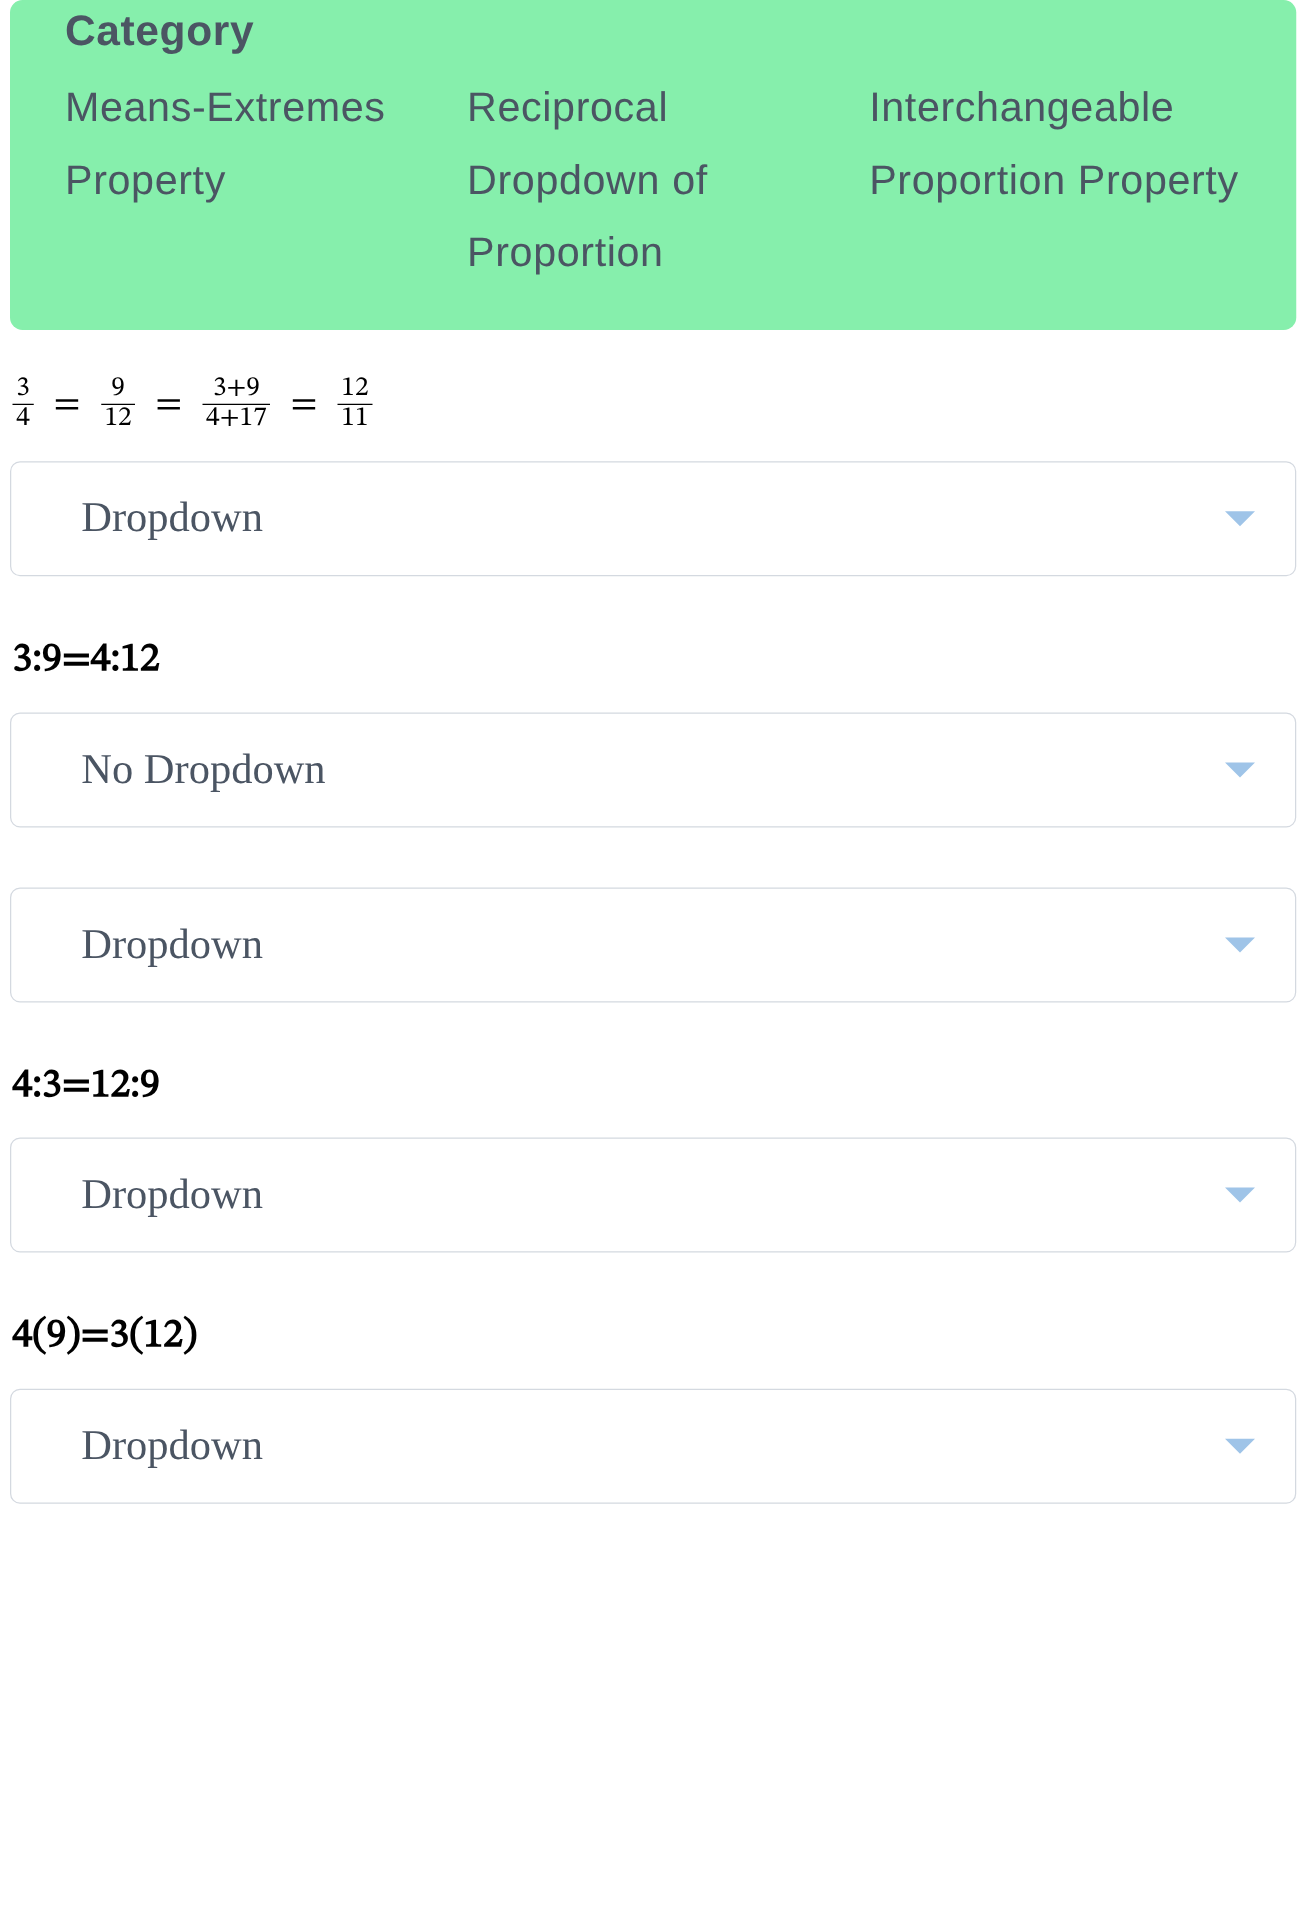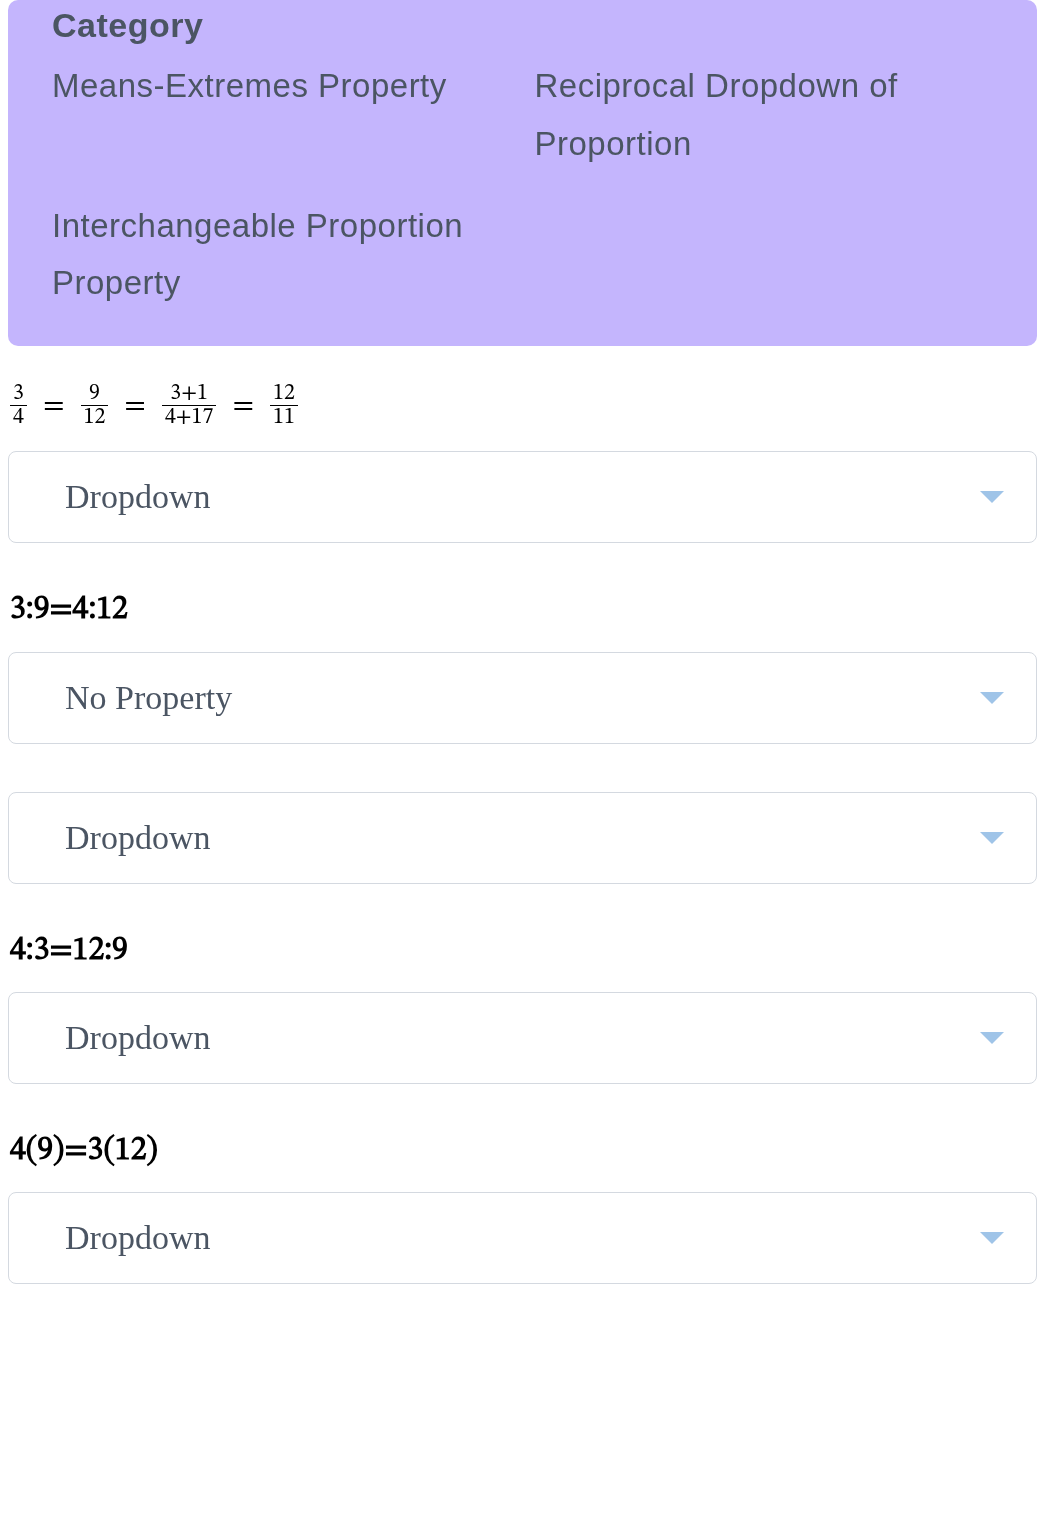--- a/index.html
+++ b/index.html
@@ -3,36 +3,36 @@
 <meta charset="utf-8">
 <style>
   * { box-sizing: border-box; margin: 0; padding: 0; }
   html, body {
     width: 1045px;
     font-family: Georgia, 'Times New Roman', serif;
     color: #1f2937;
     background: #ffffff;
   }
   .category-panel {
-    background: #c4b5fd;
+    background: #86efac;
     border-radius: 10px;
     padding: 0 44px 34px 44px;
     margin: 0 8px 36px 8px;
   }
   .category-header {
     font-family: -apple-system, BlinkMacSystemFont, "Segoe UI", Arial, sans-serif;
     font-weight: 700;
     font-size: 34px;
     color: #4b5563;
     padding-top: 6px;
     letter-spacing: 0.5px;
   }
   .category-grid {
     display: grid;
-    grid-template-columns: 1fr 1fr;
+    grid-template-columns: 1fr 1fr 1fr;
     column-gap: 20px;
     row-gap: 8px;
     margin-top: 12px;
     gap: 24px;
   }
   .category-item {
     font-family: -apple-system, BlinkMacSystemFont, "Segoe UI", Arial, sans-serif;
     font-size: 33px;
     color: #4b5563;
     line-height: 1.75;
@@ -114,39 +114,39 @@
       <span class="num">3</span>
       <span class="den">4</span>
     </span>
     <span class="eq">=</span>
     <span class="frac">
       <span class="num">9</span>
       <span class="den">12</span>
     </span>
     <span class="eq">=</span>
     <span class="frac">
-      <span class="num">3+1</span>
+      <span class="num">3+9</span>
       <span class="den">4+17</span>
     </span>
     <span class="eq">=</span>
     <span class="frac">
       <span class="num">12</span>
       <span class="den">11</span>
     </span>
   </div>
   <div class="dropdown">
     <span class="dropdown-label">Dropdown</span>
     <span class="caret"></span>
   </div>
 </div>
 
 <div class="question-block">
   <div class="expr">3:9=4:12</div>
   <div class="dropdown">
-    <span class="dropdown-label">No Property</span>
+    <span class="dropdown-label">No Dropdown</span>
     <span class="caret"></span>
   </div>
 </div>
 
 <div class="question-block">
   <div class="dropdown">
     <span class="dropdown-label">Dropdown</span>
     <span class="caret"></span>
   </div>
 </div>

